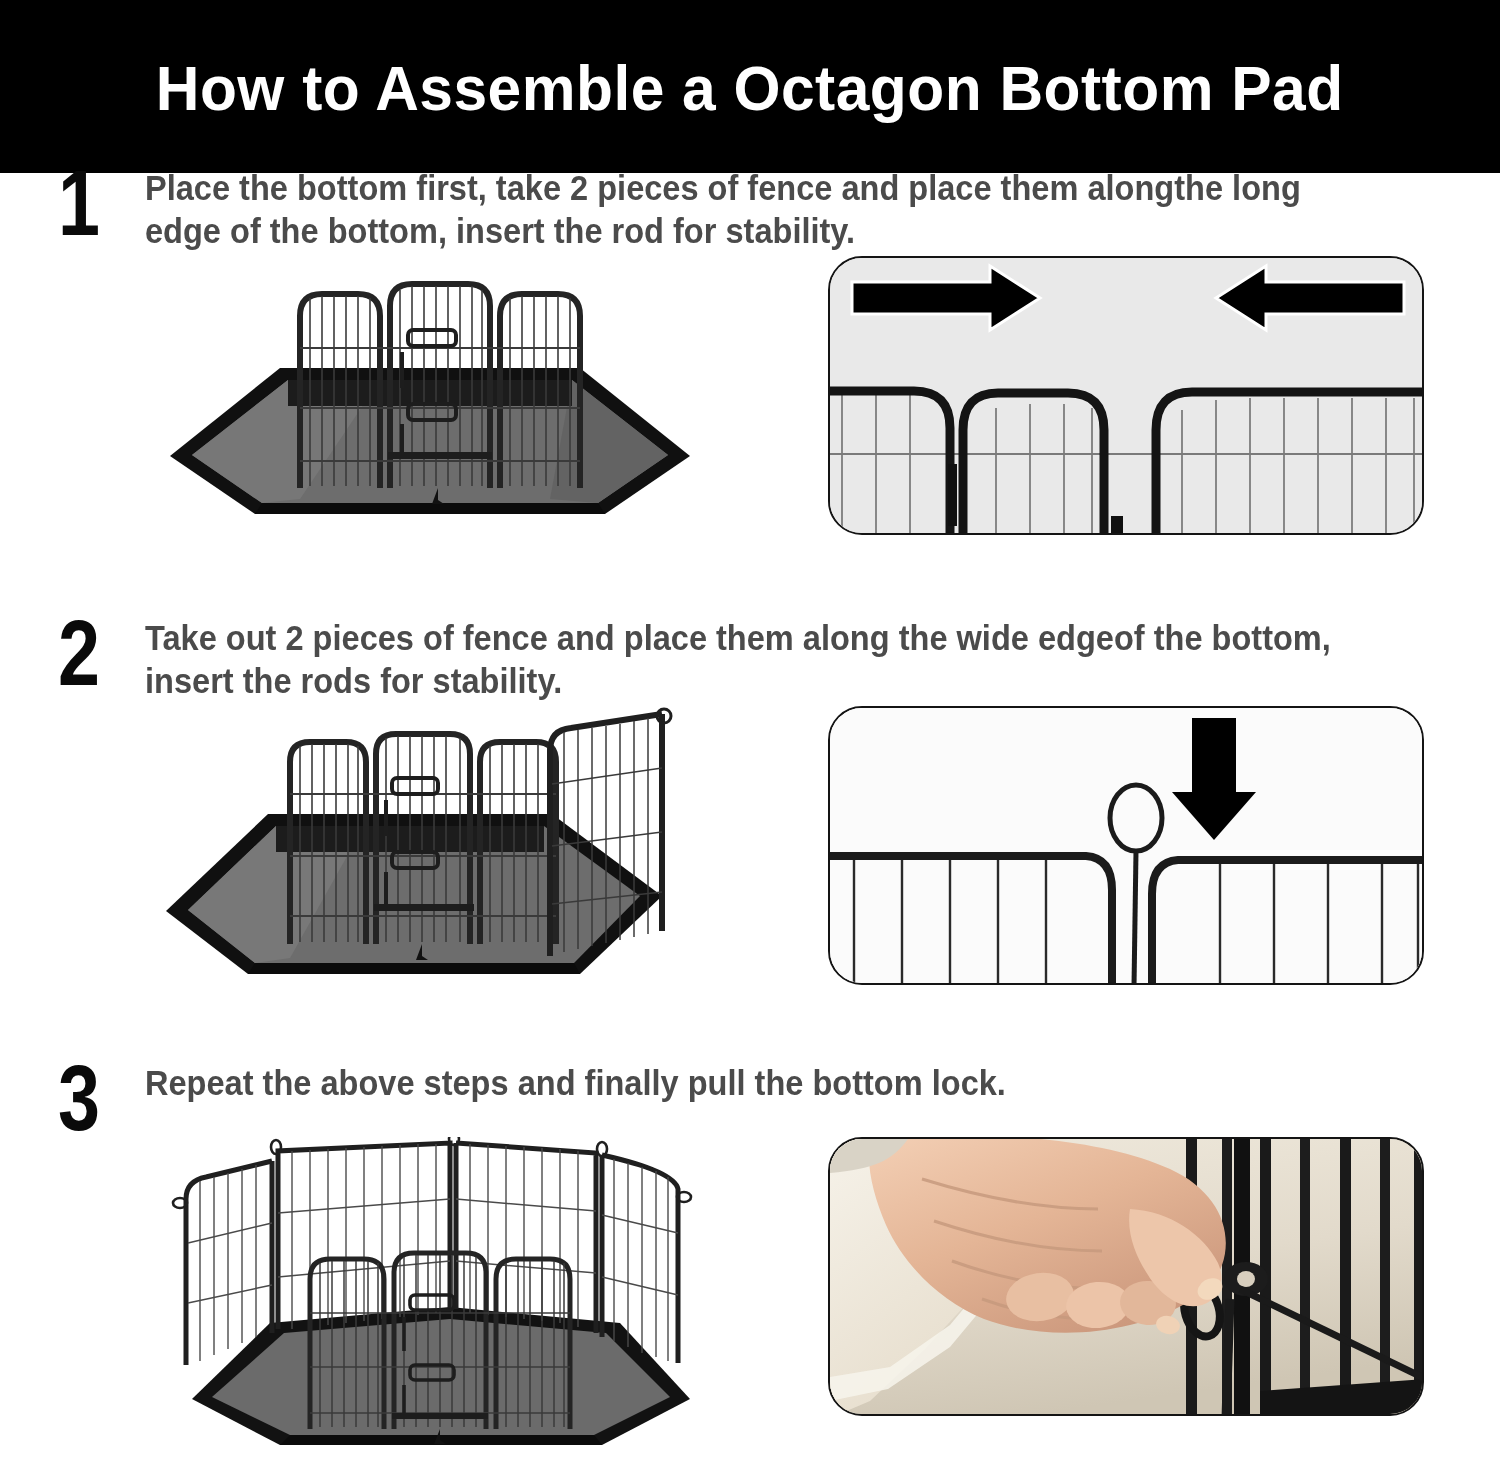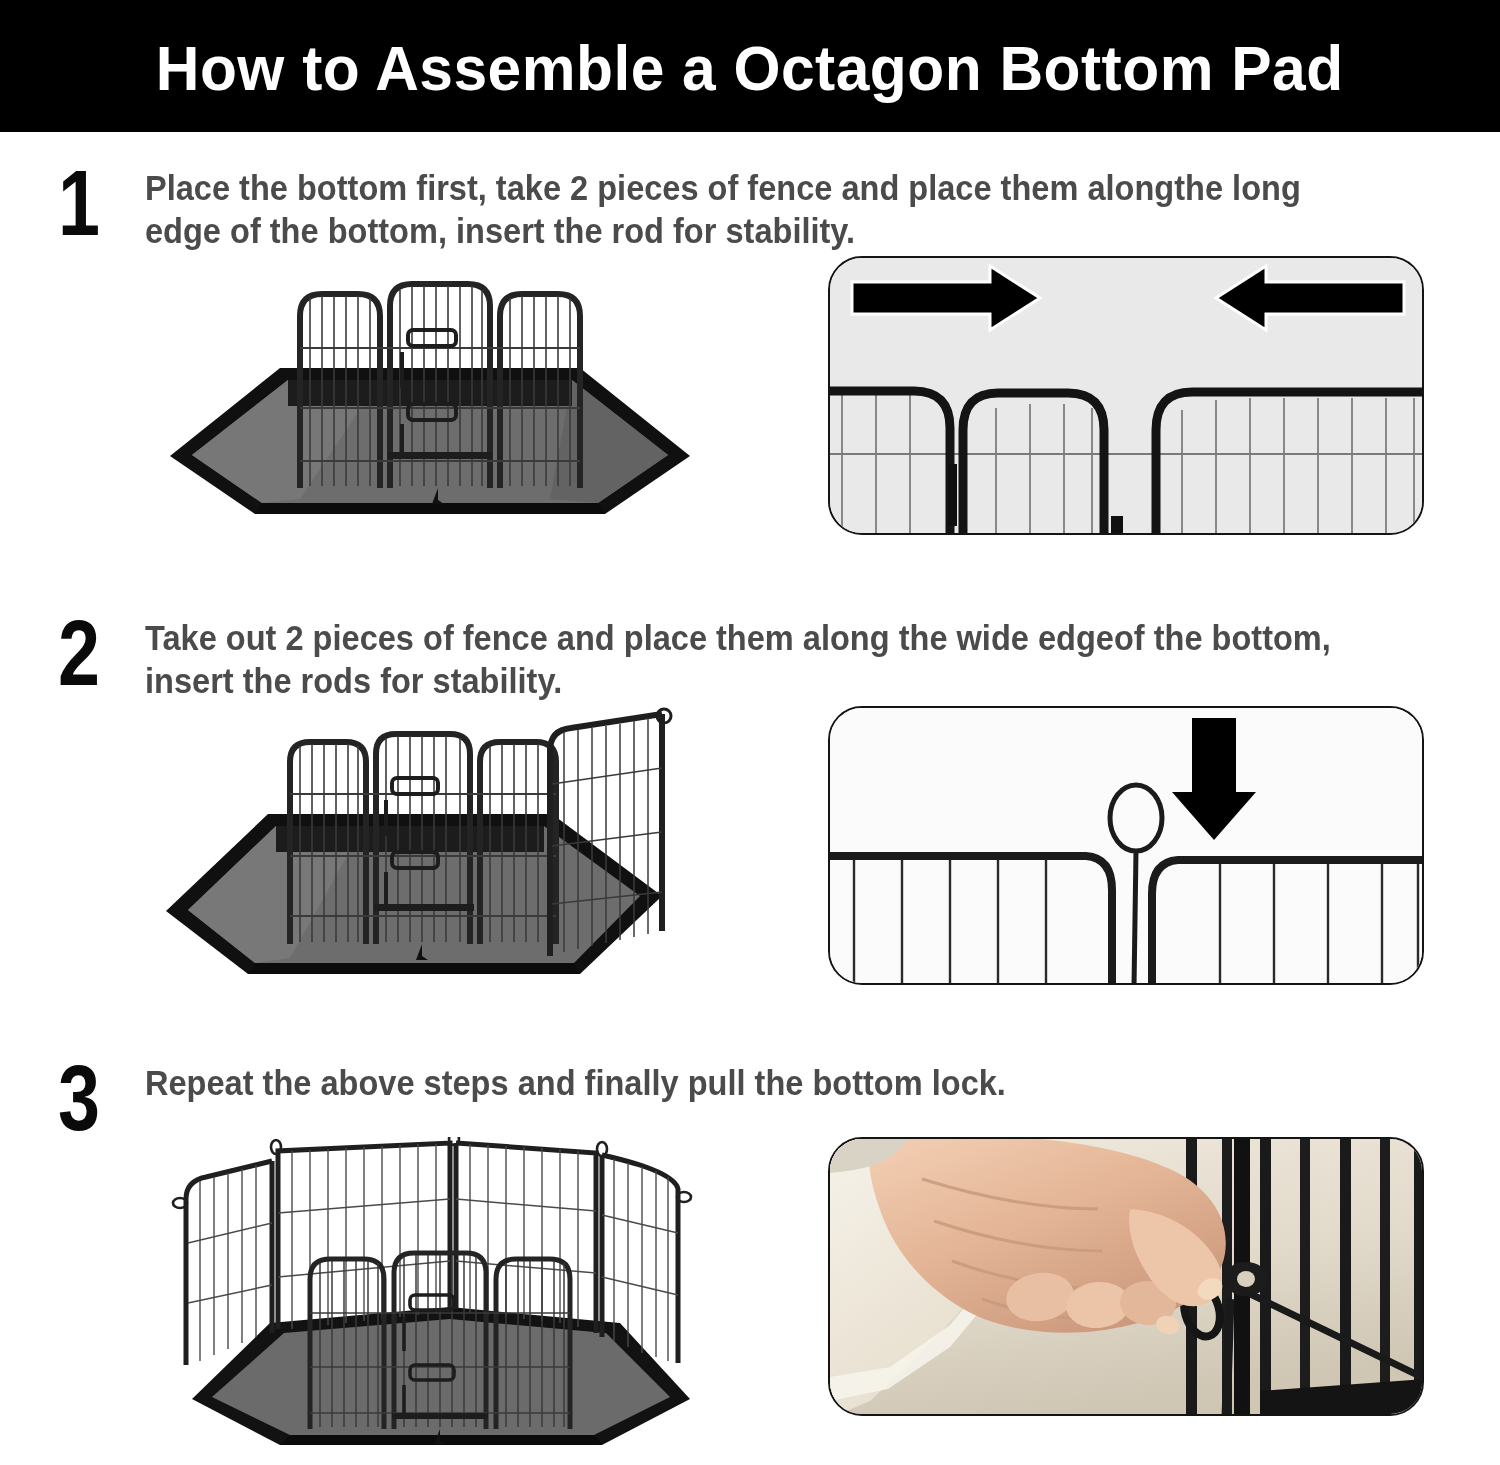--- a/index.html
+++ b/index.html
@@ -13,21 +13,21 @@
     font-family: "Liberation Sans", "DejaVu Sans", sans-serif;
     overflow: hidden;
     position: relative;
   }
 
   
   .header-band {
     position: absolute;
     left: 0; top: 0;
     width: 1500px;
-    height: 132px;
+    height: 173px;
     background: #000000;
     display: flex;
     align-items: center;
     justify-content: center;
   }
   .header-title {
     color: #ffffff;
     font-family: "Liberation Sans Narrow", "Liberation Sans", sans-serif;
     font-weight: 700;
     font-size: 63px;

